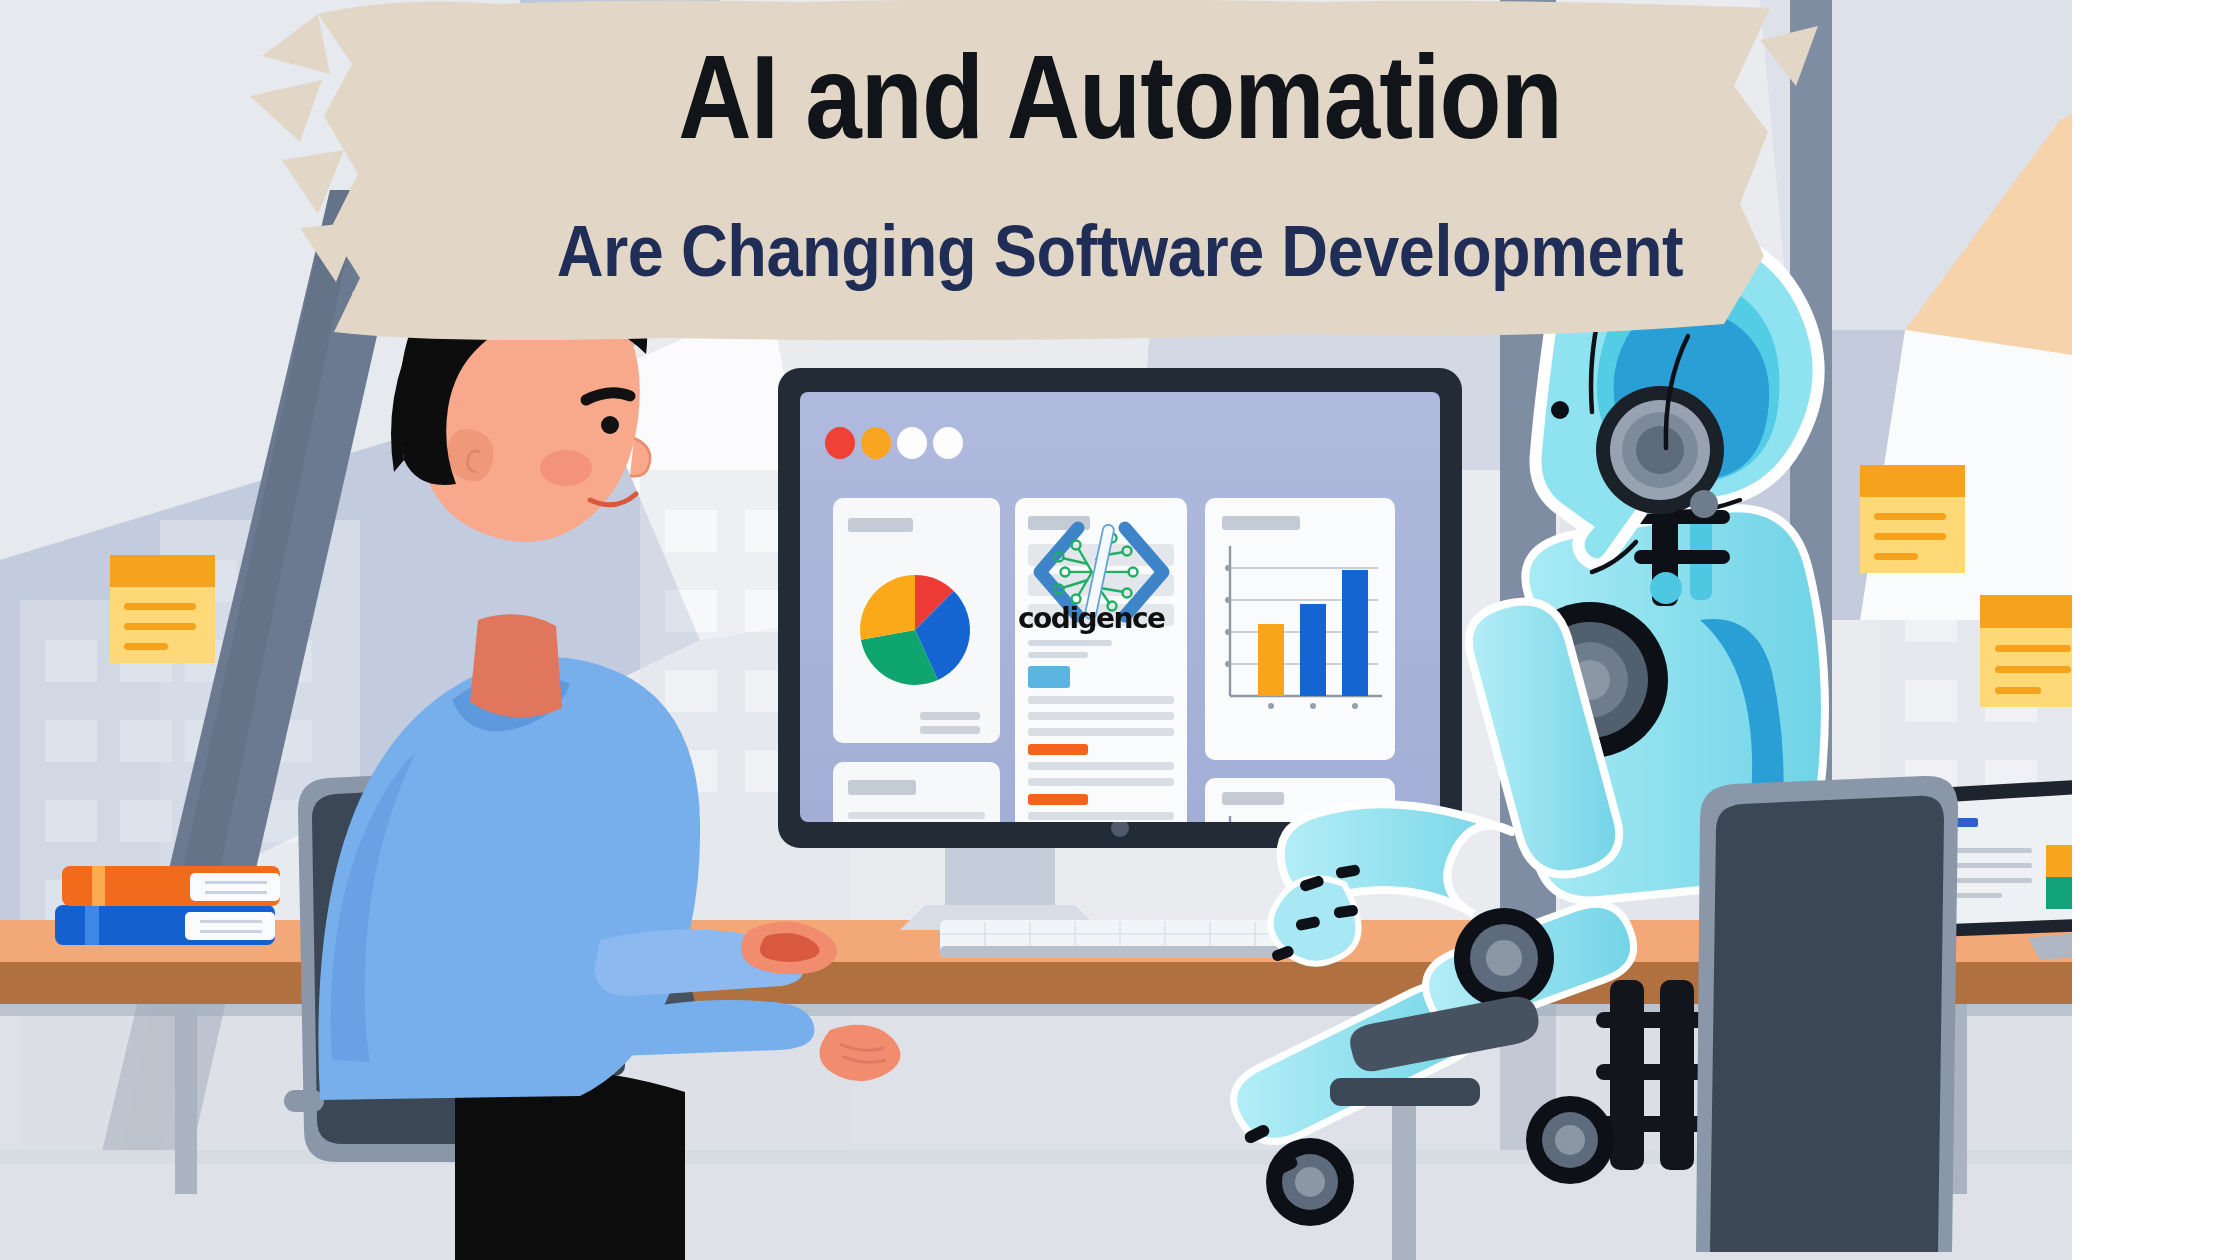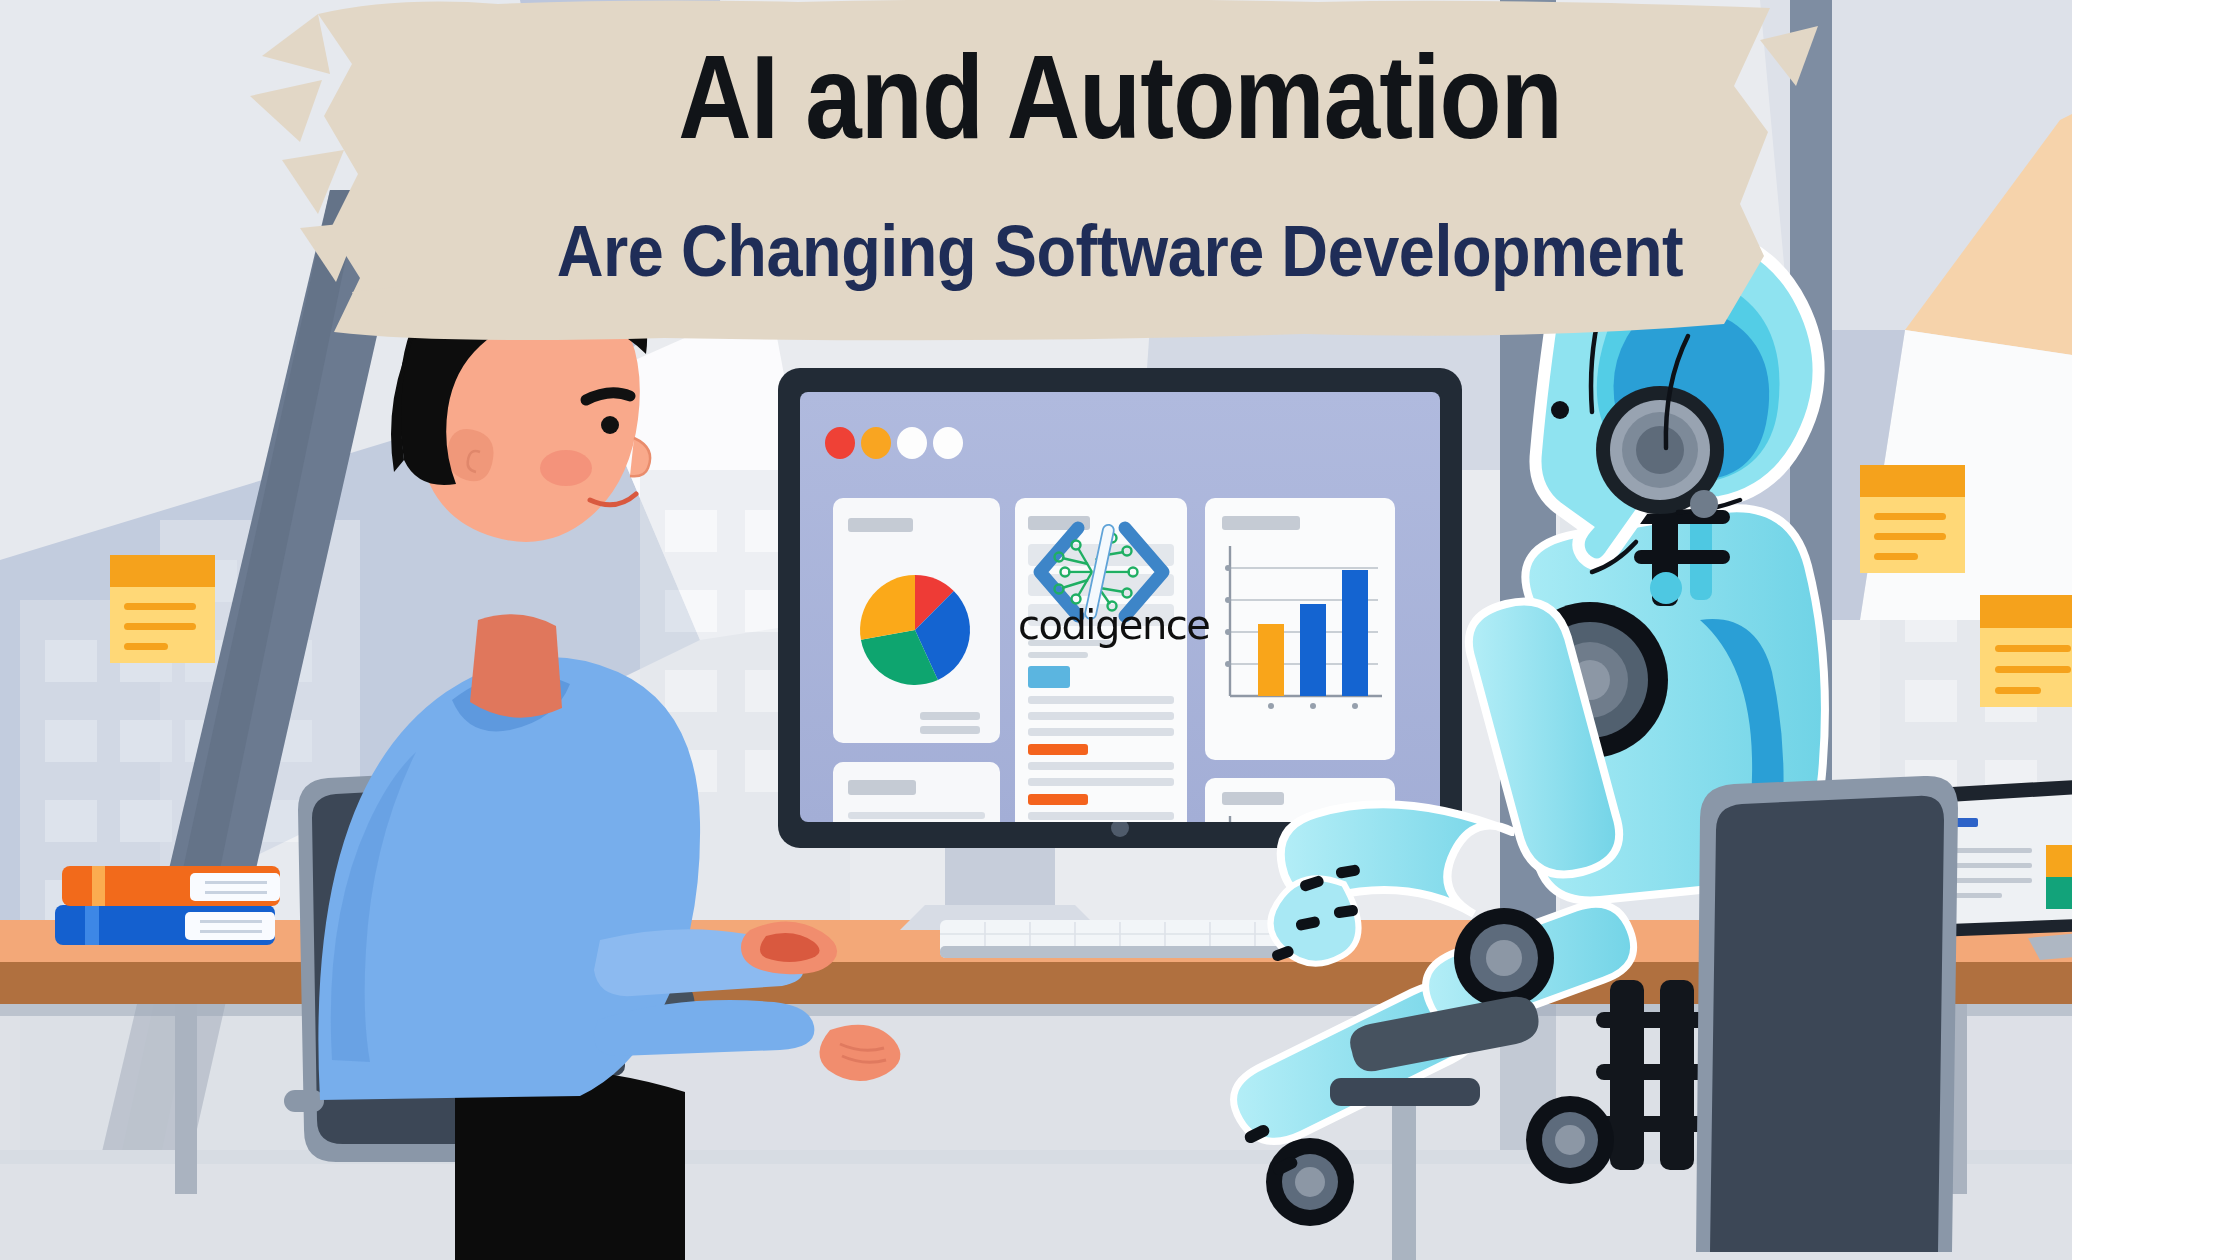--- a/index.html
+++ b/index.html
@@ -18,21 +18,21 @@
   .subtitle{
     position:absolute;left:0;width:2240px;text-align:center;
     font-family:"Liberation Sans",sans-serif;
     font-weight:700;color:#1f2d57;font-size:72px;line-height:1;
     letter-spacing:-0.5px;
     transform:scaleX(0.9);transform-origin:center;
   }
   .logo-word{
     position:absolute;
     font-family:"DejaVu Sans",sans-serif;
-    font-weight:400;color:#0f0f0f;font-size:40px;line-height:1;
+    font-weight:700;color:#0f0f0f;font-size:28px;line-height:1;
     letter-spacing:-1.5px;white-space:nowrap;
   }
 </style>
 </head>
 <body>
 
 <div id="stage">
 
   <svg viewBox="0 0 2240 1260" xmlns="http://www.w3.org/2000/svg">
     <defs>

